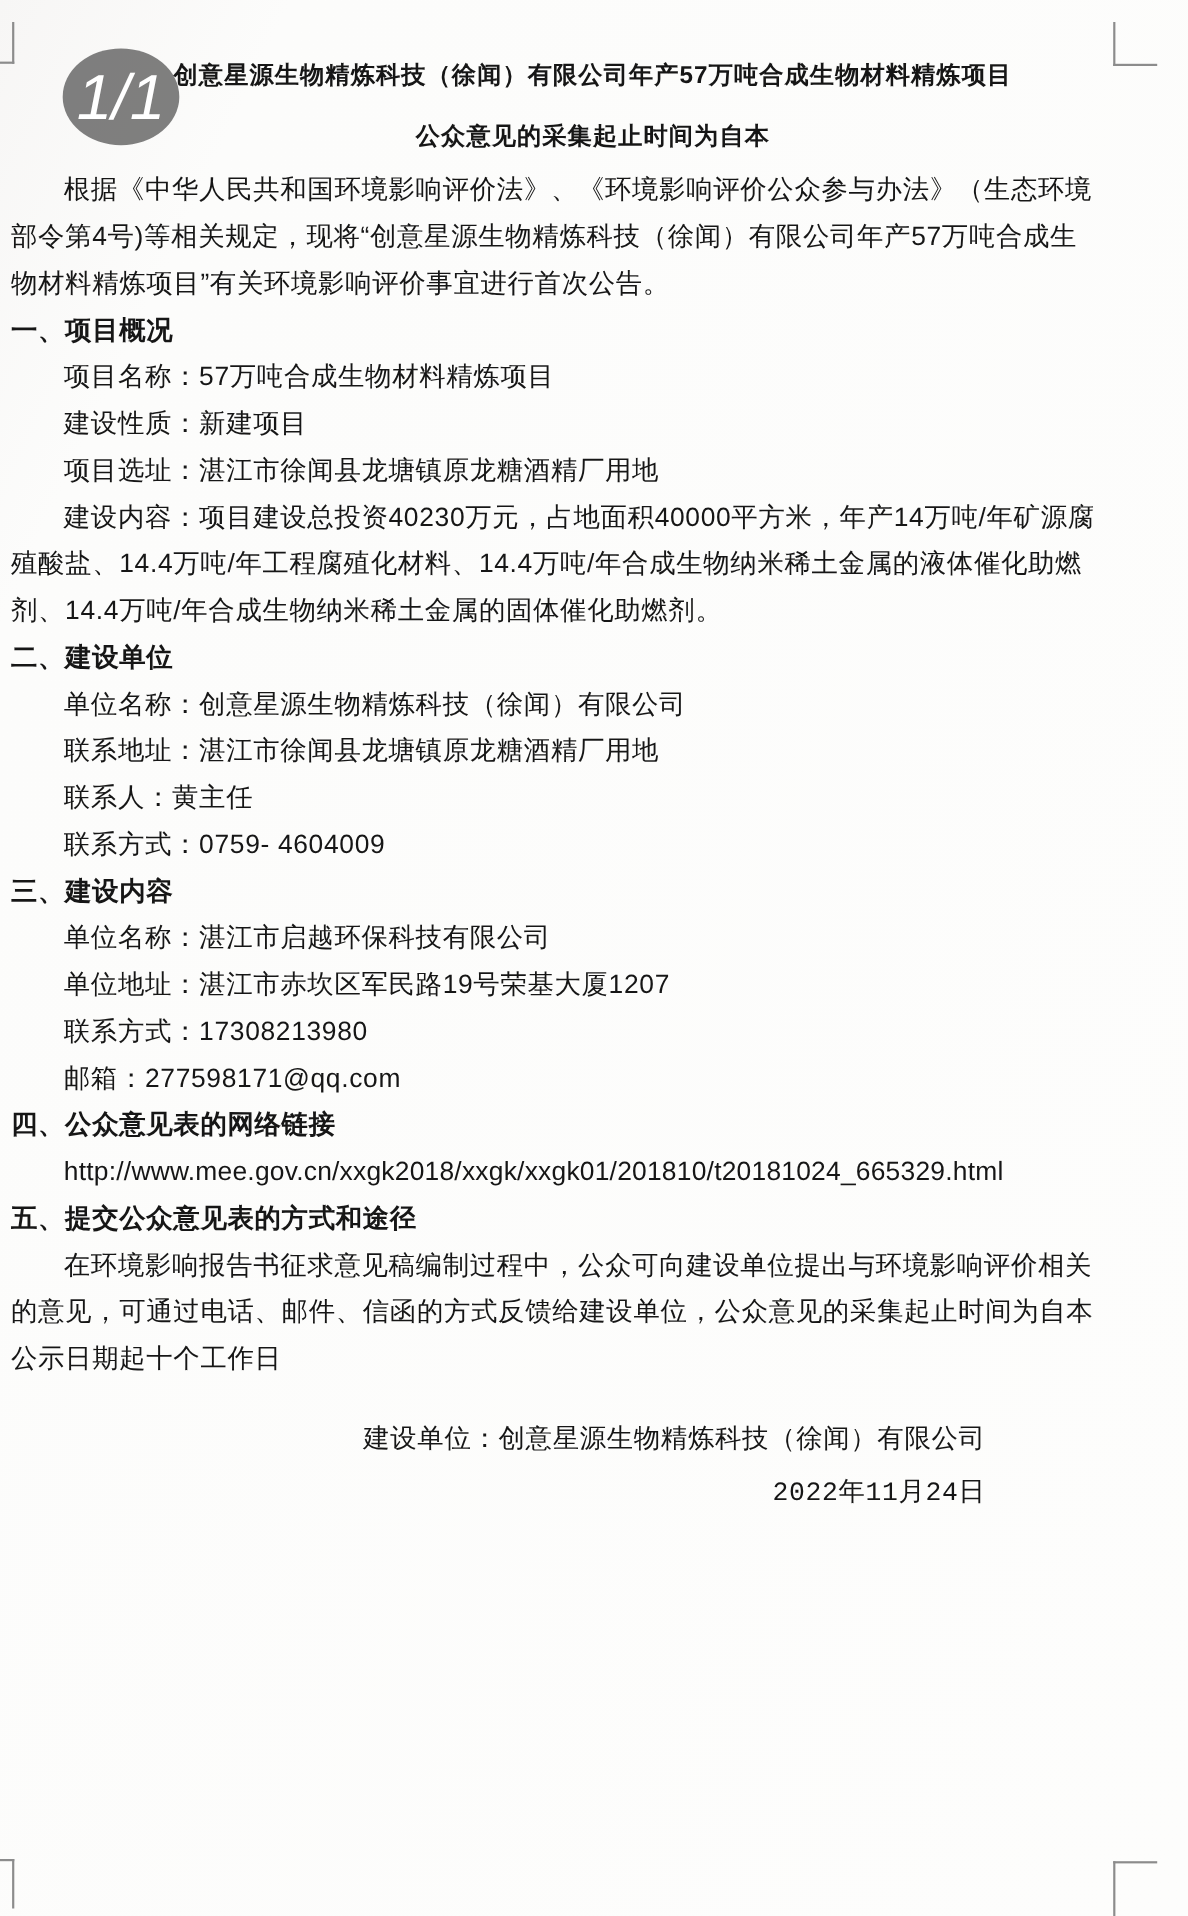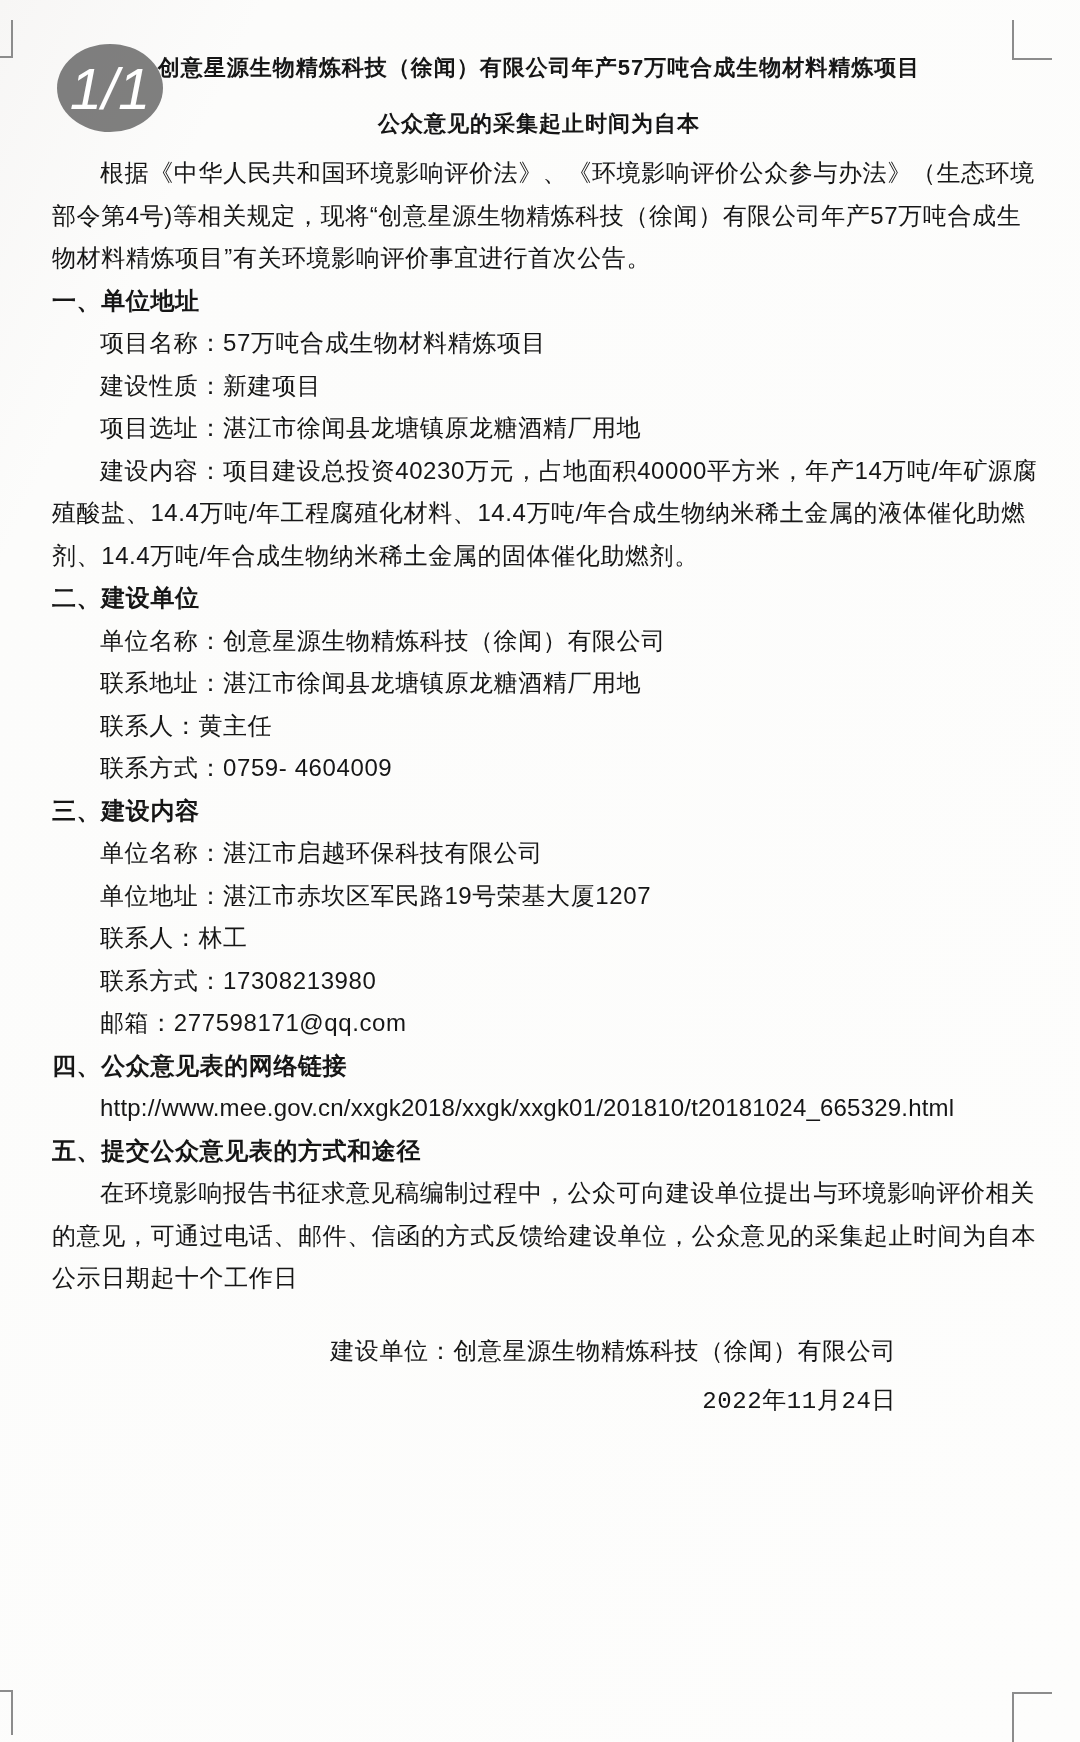--- a/index.html
+++ b/index.html
@@ -26,21 +26,20 @@
     text-align:center;
     line-height:56px;
     margin:0;
     letter-spacing:1px;
   }
   .line{
     font-size:24px;
     line-height:42.5px;
     letter-spacing:0.6px;
     white-space:nowrap;
-    margin-left:42px;
   }
   .indent2{ padding-left:48px; }
   .heading{ font-weight:700; }
   .url{ letter-spacing:0.2px; }
   .signature{
     margin-top:28px;
     text-align:right;
     padding-right:172px;
     font-family:Liberation Mono, monospace;
   }
@@ -87,38 +86,37 @@
 
     <h1 class="title">
       <div>创意星源生物精炼科技（徐闻）有限公司年产57万吨合成生物材料精炼项目</div>
       <div>公众意见的采集起止时间为自本</div>
     </h1>
 
     <div class="line indent2">根据《中华人民共和国环境影响评价法》、《环境影响评价公众参与办法》（生态环境</div>
     <div class="line">部令第4号)等相关规定，现将“创意星源生物精炼科技（徐闻）有限公司年产57万吨合成生</div>
     <div class="line">物材料精炼项目”有关环境影响评价事宜进行首次公告。</div>
 
-    <div class="line heading">一、单位地址</div>
+    <div class="line heading">一、项目概况</div>
     <div class="line indent2">项目名称：57万吨合成生物材料精炼项目</div>
     <div class="line indent2">建设性质：新建项目</div>
     <div class="line indent2">项目选址：湛江市徐闻县龙塘镇原龙糖酒精厂用地</div>
     <div class="line indent2">建设内容：项目建设总投资40230万元，占地面积40000平方米，年产14万吨/年矿源腐</div>
     <div class="line">殖酸盐、14.4万吨/年工程腐殖化材料、14.4万吨/年合成生物纳米稀土金属的液体催化助燃</div>
     <div class="line">剂、14.4万吨/年合成生物纳米稀土金属的固体催化助燃剂。</div>
 
     <div class="line heading">二、建设单位</div>
     <div class="line indent2">单位名称：创意星源生物精炼科技（徐闻）有限公司</div>
     <div class="line indent2">联系地址：湛江市徐闻县龙塘镇原龙糖酒精厂用地</div>
     <div class="line indent2">联系人：黄主任</div>
     <div class="line indent2">联系方式：0759- 4604009</div>
 
     <div class="line heading">三、建设内容</div>
     <div class="line indent2">单位名称：湛江市启越环保科技有限公司</div>
     <div class="line indent2">单位地址：湛江市赤坎区军民路19号荣基大厦1207</div>
-    <div class="line indent2">联系人：林工</div>
     <div class="line indent2">联系方式：17308213980</div>
     <div class="line indent2">邮箱：277598171@qq.com</div>
 
     <div class="line heading">四、公众意见表的网络链接</div>
     <div class="line indent2 url">http://www.mee.gov.cn/xxgk2018/xxgk/xxgk01/201810/t20181024_665329.html</div>
 
     <div class="line heading">五、提交公众意见表的方式和途径</div>
     <div class="line indent2">在环境影响报告书征求意见稿编制过程中，公众可向建设单位提出与环境影响评价相关</div>
     <div class="line">的意见，可通过电话、邮件、信函的方式反馈给建设单位，公众意见的采集起止时间为自本</div>
     <div class="line">公示日期起十个工作日</div>

